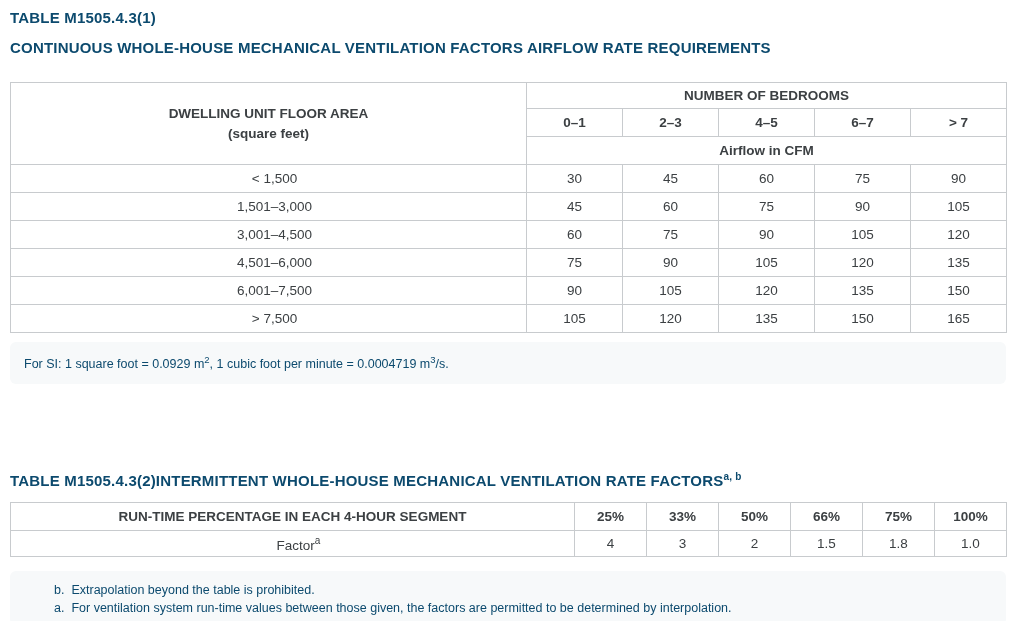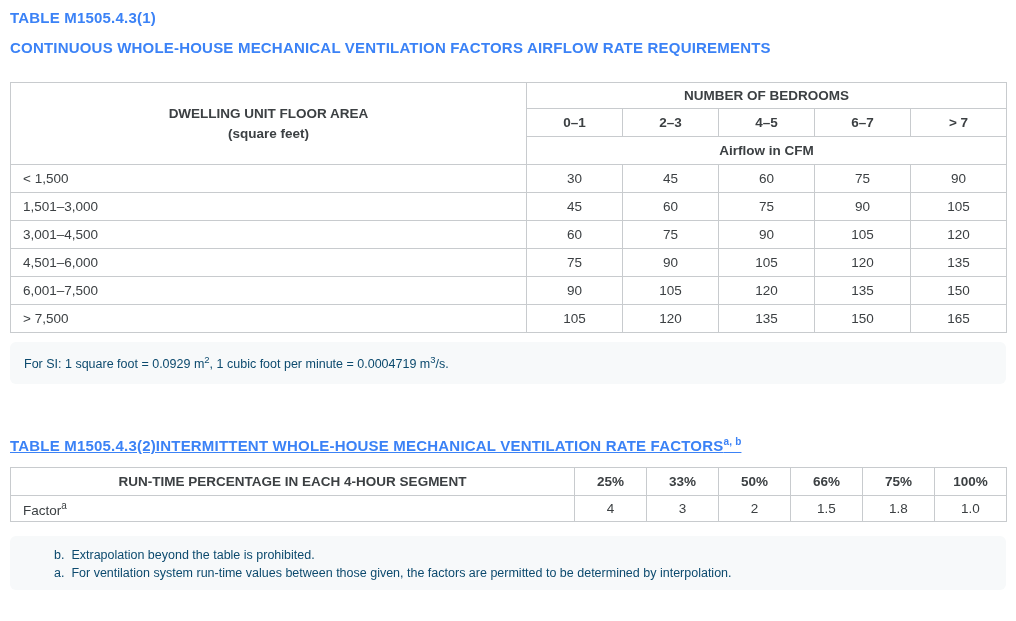--- a/index.html
+++ b/index.html
@@ -16,25 +16,25 @@
   }
   .page {
     padding: 9px 10px 0 10px;
     box-sizing: border-box;
     width: 1016px;
   }
   .title {
     font-size: 15px;
     font-weight: bold;
     letter-spacing: 0.2px;
-    color: #3b82f6;
+    color: #0c4a6e;
     line-height: 18px;
   }
   .title-caption { margin-top: 12px; }
-  .title2 { margin-top: 49px; text-decoration: underline; }
+  .title2 { margin-top: 84px; }
   .title sup {
     font-size: 10px;
     font-weight: bold;
   }
 
   table {
     border-collapse: collapse;
     table-layout: fixed;
     width: 996px;
   }
@@ -49,21 +49,21 @@
     padding: 0;
   }
   .bold { font-weight: bold; }
   .h-row1 td { height: 25px; }
   .h-row2 td { height: 27px; }
   .h-row3 td { height: 27px; }
   .d-row td  { height: 27px; text-align: center; }
   .t2 .h-row td { height: 27px; }
   .t2 .d-row td { height: 25px; }
   td.area {
-    text-align: left;
+    text-align: center;
     padding-left: 12px;
   }
   .area-head div { line-height: 20px; }
   td sup { font-size: 10px; }
 
   .note {
     background: #f7f9fa;
     border-radius: 6px;
     width: 996px;
     box-sizing: border-box;

